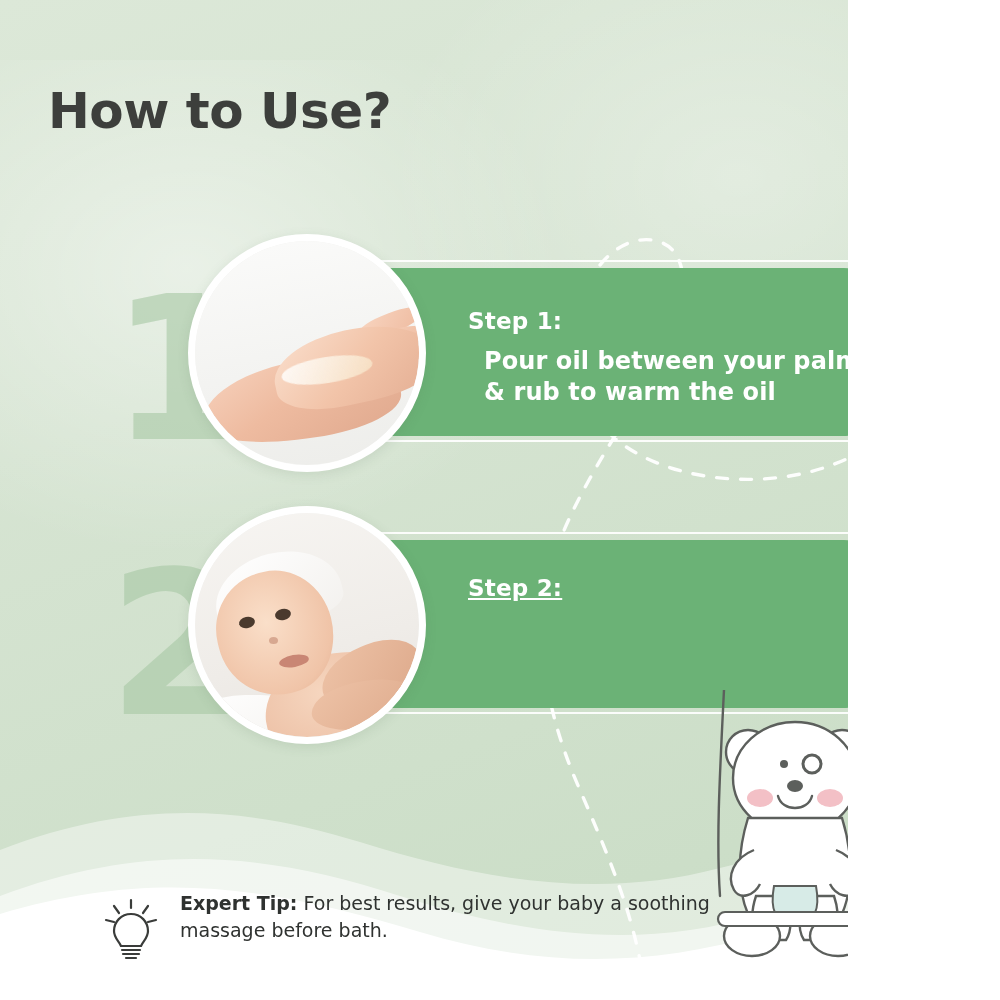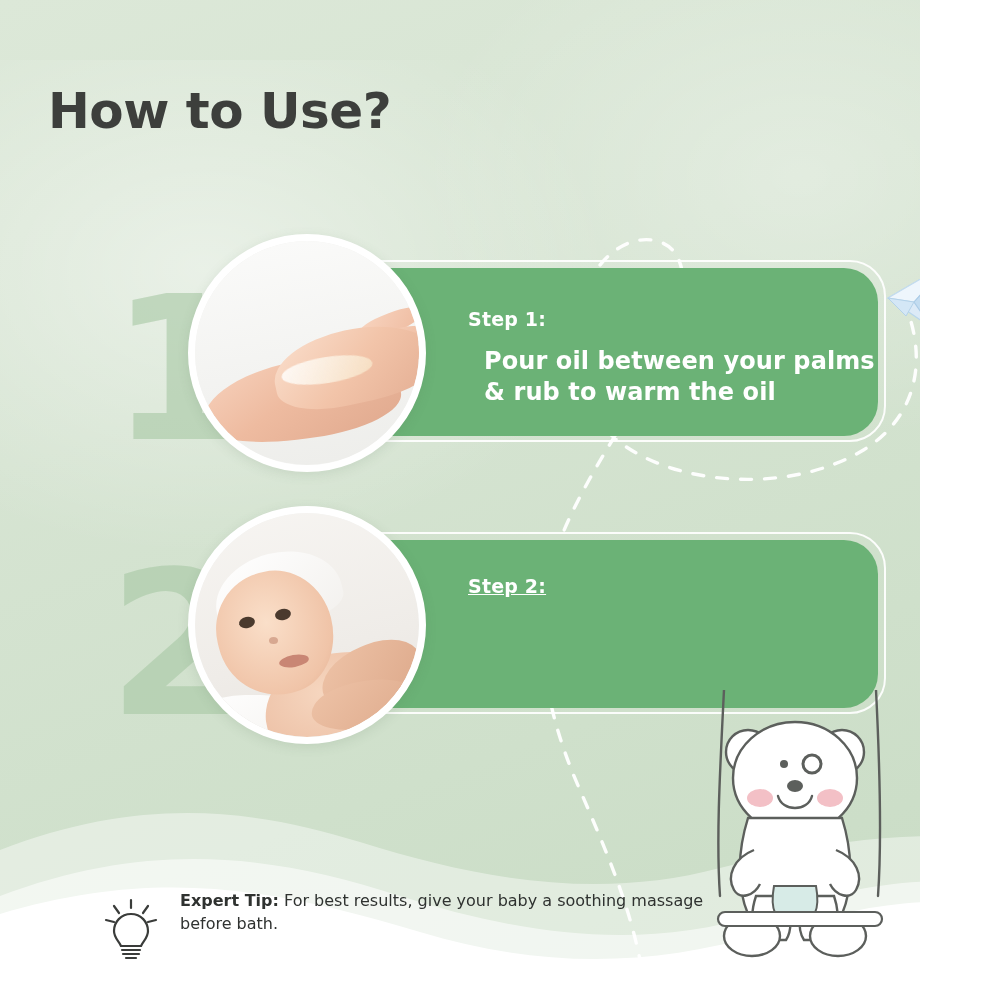--- a/index.html
+++ b/index.html
@@ -8,21 +8,21 @@
   }
   body {
     width: 1000px;
     height: 1000px;
     overflow: hidden;
     font-family: "Liberation Sans", sans-serif;
   }
 
   #poster {
     position: relative;
-    width: 920px;
+    width: 848px;
     height: 1000px;
     overflow: hidden;
     background: linear-gradient(160deg, #dce8d8 0%, #d6e4d2 35%, #cfe0cb 70%, #c9dcc5 100%);
   }
 
   
   .bg-layer {
     position: absolute;
     inset: 0;
     pointer-events: none;
@@ -87,21 +87,21 @@
   #outline-1 { left: 296px; top: 260px; width: 586px; height: 178px; }
   #card-2 { left: 300px; top: 540px; width: 578px; height: 168px; }
   #outline-2 { left: 296px; top: 532px; width: 586px; height: 178px; }
 
   .card-text {
     position: absolute;
     color: #ffffff;
     font-family: "DejaVu Sans", sans-serif;
   }
   .step-label {
-    font-size: 19px;
+    font-size: 23px;
     font-weight: bold;
     letter-spacing: 0.2px;
   }
   .step-desc {
     font-size: 24px;
     font-weight: bold;
     line-height: 1.28;
     letter-spacing: 0.1px;
   }
   #label-1 { left: 468px; top: 308px; }
@@ -250,21 +250,21 @@
     position: absolute;
     left: 104px;
     top: 890px;
     display: flex;
     align-items: flex-start;
     gap: 22px;
   }
   #bulb-icon { width: 54px; height: 66px; flex: none; margin-top: 6px; }
   .tip-text {
     font-family: "DejaVu Sans", sans-serif;
-    font-size: 16px;
+    font-size: 19px;
     line-height: 1.42;
     color: #2f3230;
     max-width: 540px;
   }
   .tip-bold { font-weight: bold; }
 </style>
 </head>
 <body>
 
 <div id="poster">

